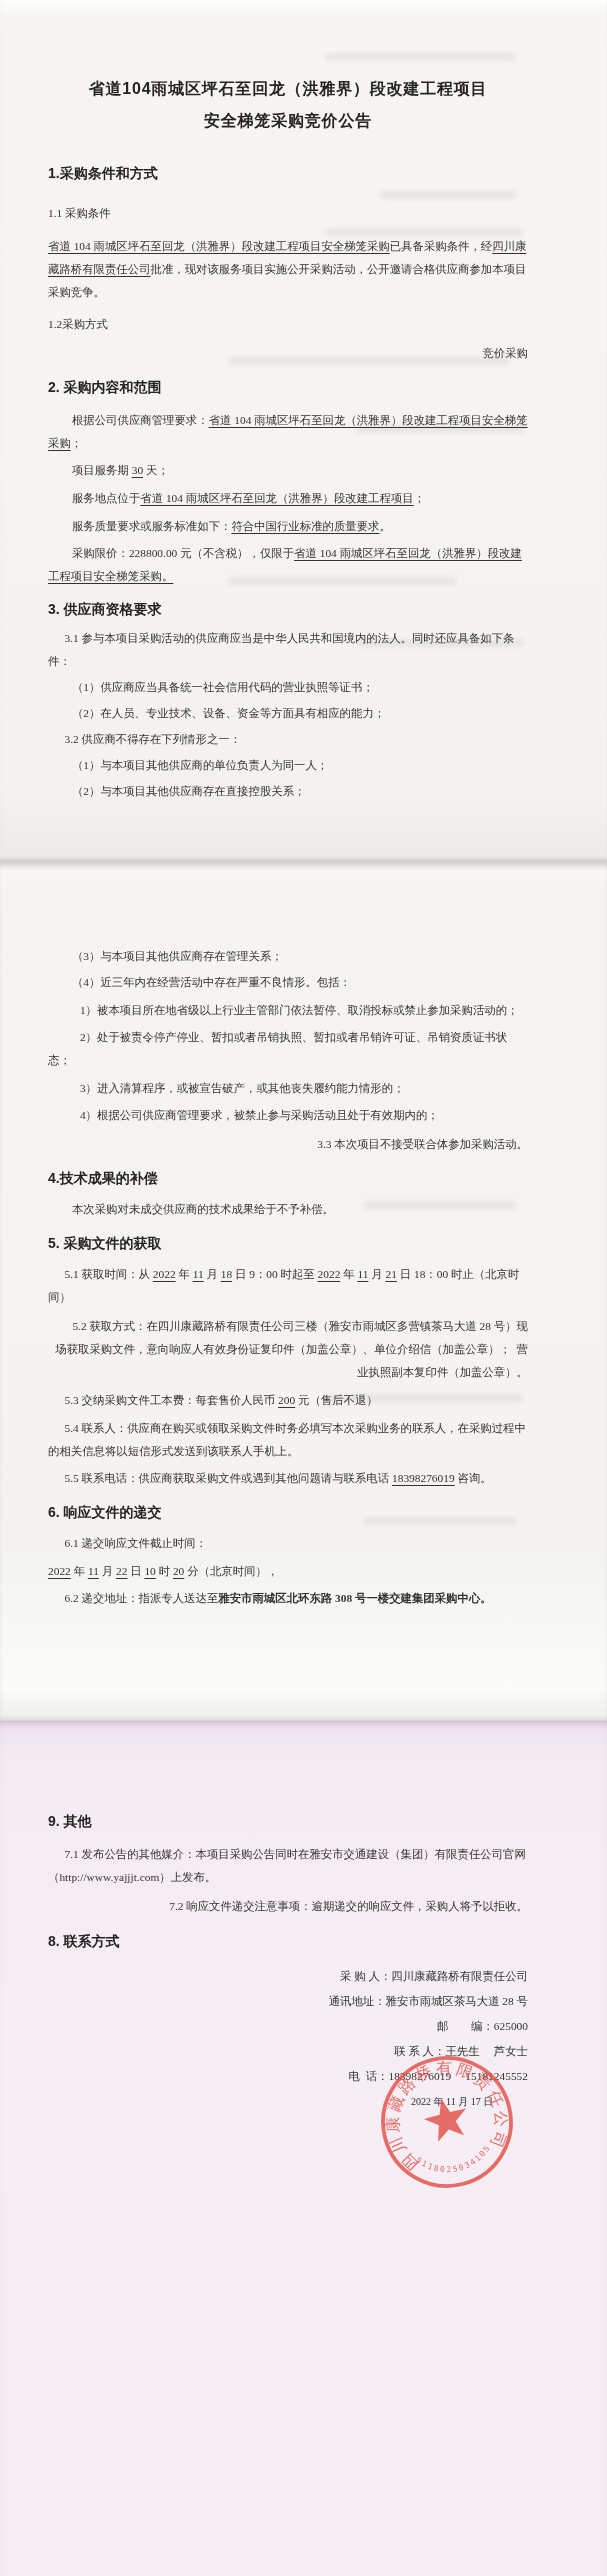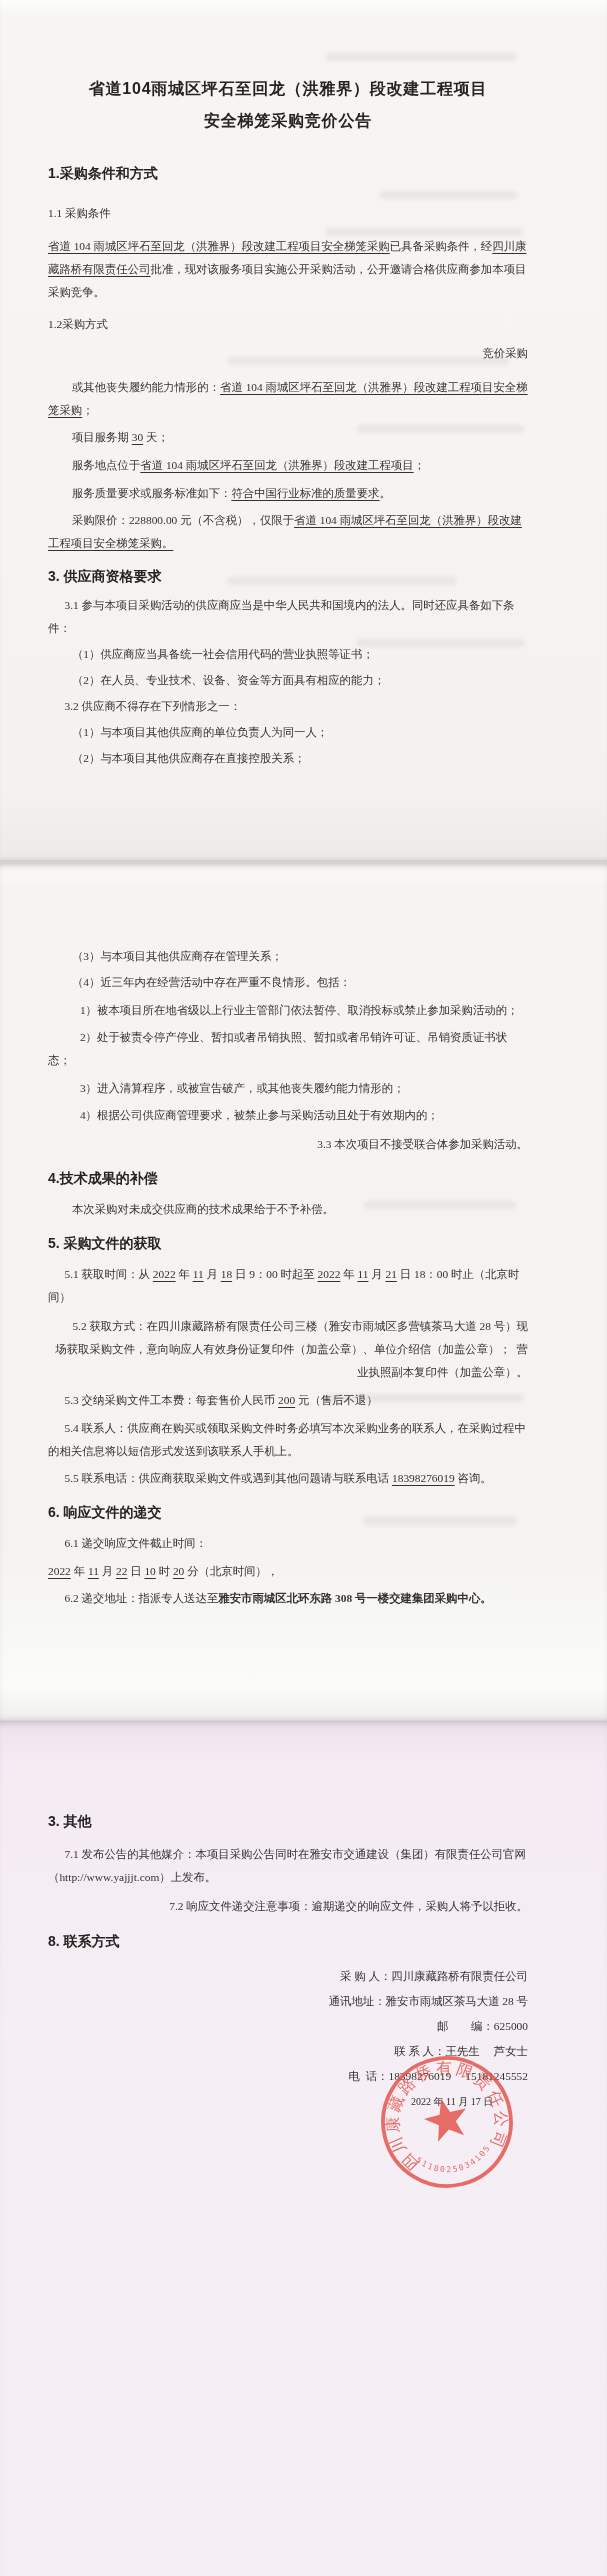--- a/index.html
+++ b/index.html
@@ -68,21 +68,22 @@
       <div>省道104雨城区坪石至回龙（洪雅界）段改建工程项目</div>
       <div>安全梯笼采购竞价公告</div>
     </div>
 
     <div class="sec mt40">1.采购条件和方式</div>
     <p class="mt24">1.1 采购条件</p>
     <p class="mt14"><span class="u">省道 104 雨城区坪石至回龙（洪雅界）段改建工程项目安全梯笼采购</span><span>已具备采购条件，经</span><span class="u">四川康藏路桥有限责任公司</span><span>批准，现对该服务项目实施公开采购活动，公开邀请合格供应商参加本项目采购竞争。</span></p>
     <p class="mt12">1.2采购方式</p>
     <p class="mt8 ind1">竞价采购</p>
 
-    <p class="mt14 ind2"><span>或其他丧失履约能力情形的：</span><span class="u">省道 104 雨城区坪石至回龙（洪雅界）段改建工程项目安全梯笼采购</span><span>；</span></p>
+    <div class="sec mt16">2. 采购内容和范围</div>
+    <p class="mt14 ind2"><span>根据公司供应商管理要求：</span><span class="u">省道 104 雨城区坪石至回龙（洪雅界）段改建工程项目安全梯笼采购</span><span>；</span></p>
     <p class="mt6 ind2"><span>项目服务期 </span><span class="u">30</span><span> 天；</span></p>
     <p class="mt6 ind2"><span>服务地点位于</span><span class="u">省道 104 雨城区坪石至回龙（洪雅界）段改建工程项目</span><span>；</span></p>
     <p class="mt6 ind2"><span>服务质量要求或服务标准如下：</span><span class="u">符合中国行业标准的质量要求</span><span>。</span></p>
     <p class="mt6 ind2"><span>采购限价：228800.00 元（不含税），仅限于</span><span class="u">省道 104 雨城区坪石至回龙（洪雅界）段改建工程项目安全梯笼采购。</span></p>
 
     <div class="sec mt14">3. 供应商资格要求</div>
     <p class="mt10 ind1">3.1 参与本项目采购活动的供应商应当是中华人民共和国境内的法人。同时还应具备如下条件：</p>
     <p class="mt4 ind2">（1）供应商应当具备统一社会信用代码的营业执照等证书；</p>
     <p class="mt4 ind2">（2）在人员、专业技术、设备、资金等方面具有相应的能力；</p>
     <p class="mt4 ind1">3.2 供应商不得存在下列情形之一：</p>
@@ -116,21 +117,21 @@
 
     <div class="sec mt16">6. 响应文件的递交</div>
     <p class="mt12 ind1">6.1 递交响应文件截止时间：</p>
     <p class="mt6"><span class="u">2022</span><span> 年 </span><span class="u">11</span><span> 月 </span><span class="u">22</span><span> 日 </span><span class="u">10</span><span> 时 </span><span class="u">20</span><span> 分（北京时间），</span></p>
     <p class="mt6 ind1"><span>6.2 递交地址：指派专人送达至</span><span class="b">雅安市雨城区北环东路 308 号一楼交建集团采购中心。</span></p>
   </div>
 </div>
 
 <div class="page page3">
   <div class="content">
-    <div class="sec mt118">3. 其他</div>
+    <div class="sec mt118">9. 其他</div>
     <p class="mt14 ind1">7.1 发布公告的其他媒介：本项目采购公告同时在雅安市交通建设（集团）有限责任公司官网（http://www.yajjjt.com）上发布。</p>
     <p class="mt8 ind1">7.2 响应文件递交注意事项：逾期递交的响应文件，采购人将予以拒收。</p>
 
     <div class="sec mt18">8. 联系方式</div>
     <div class="contact">
       <p><span>采 购 人：</span><span>四川康藏路桥有限责任公司</span></p>
       <p><span>通讯地址：</span><span>雅安市雨城区茶马大道 28 号</span></p>
       <p><span>邮　　编：</span><span>625000</span></p>
       <p><span>联 系 人：</span><span>王先生　 芦女士</span></p>
       <p><span>电  话：</span><span>18398276019　 15181245552</span></p>

